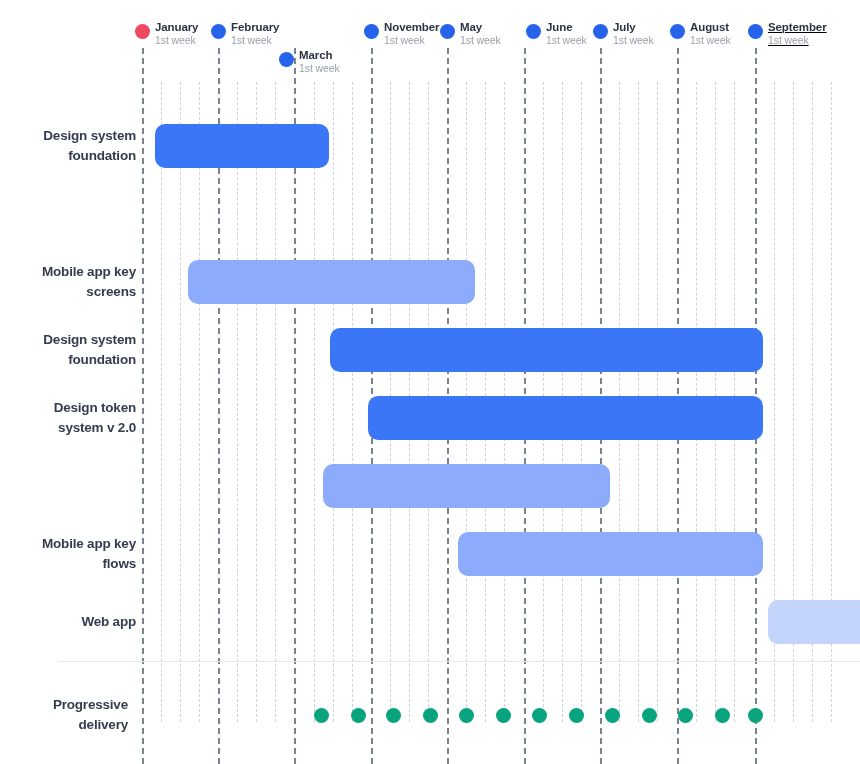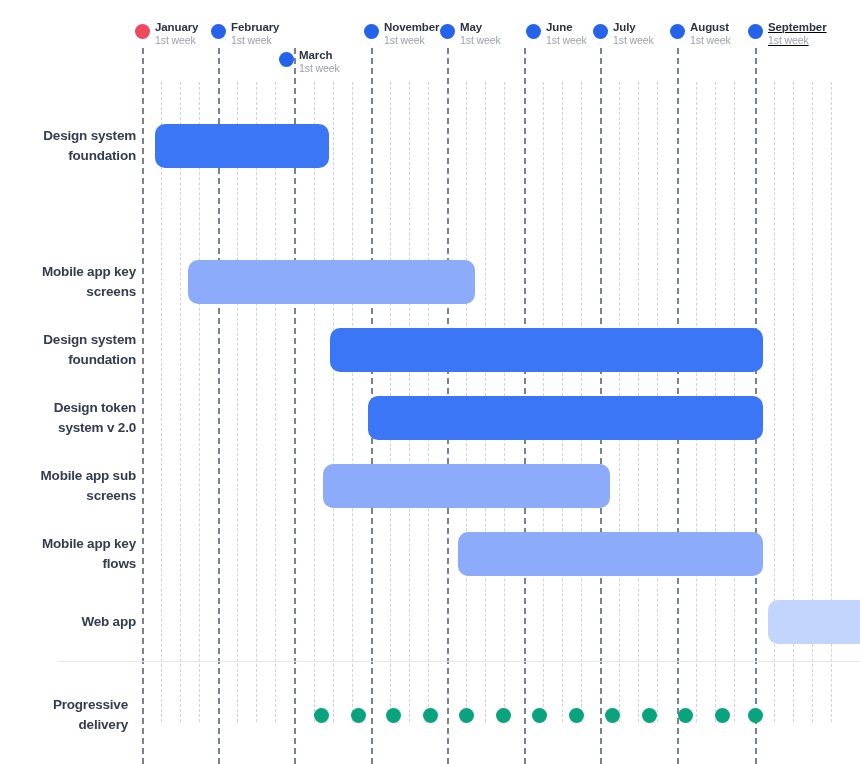--- a/index.html
+++ b/index.html
@@ -195,21 +195,20 @@
       </div>
       <div class="row" style="top: 318px;">
         <div class="row-label">Design system foundation</div>
         <div class="bar" style="left: 322px; width: 433px; background: rgb(59, 118, 246);"></div>
       </div>
       <div class="row" style="top: 386px;">
         <div class="row-label">Design token system v 2.0</div>
         <div class="bar" style="left: 360px; width: 395px; background: rgb(59, 118, 246);"></div>
       </div>
       <div class="row" style="top: 454px;">
-        <div class="row-label">Mobile app sub screens</div>
         <div class="bar" style="left: 315px; width: 287px; background: rgb(140, 172, 251);"></div>
       </div>
       <div class="row" style="top: 590px;">
         <div class="row-label">Web app</div>
         <div class="bar" style="left: 760px; width: 110px; background: rgb(195, 212, 253);"></div>
       </div>
       <div class="row" style="top: 522px;">
         <div class="row-label">Mobile app key flows</div>
         <div class="bar" style="left: 450px; width: 305px; background: rgb(140, 172, 251);"></div>
       </div>

